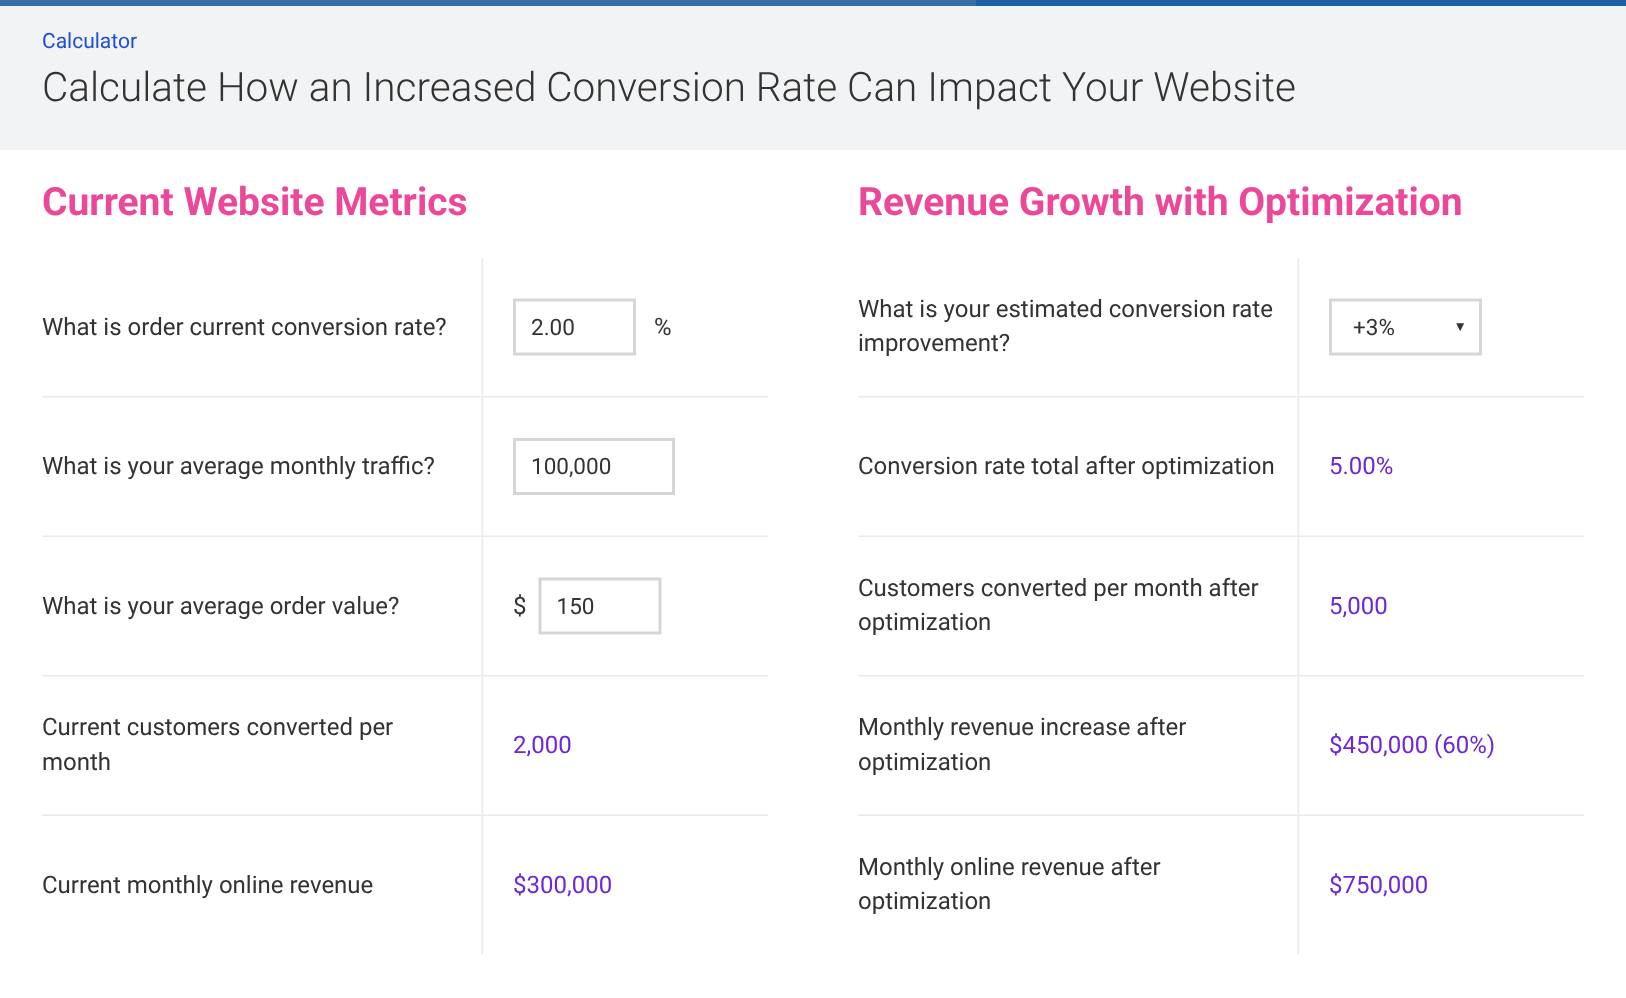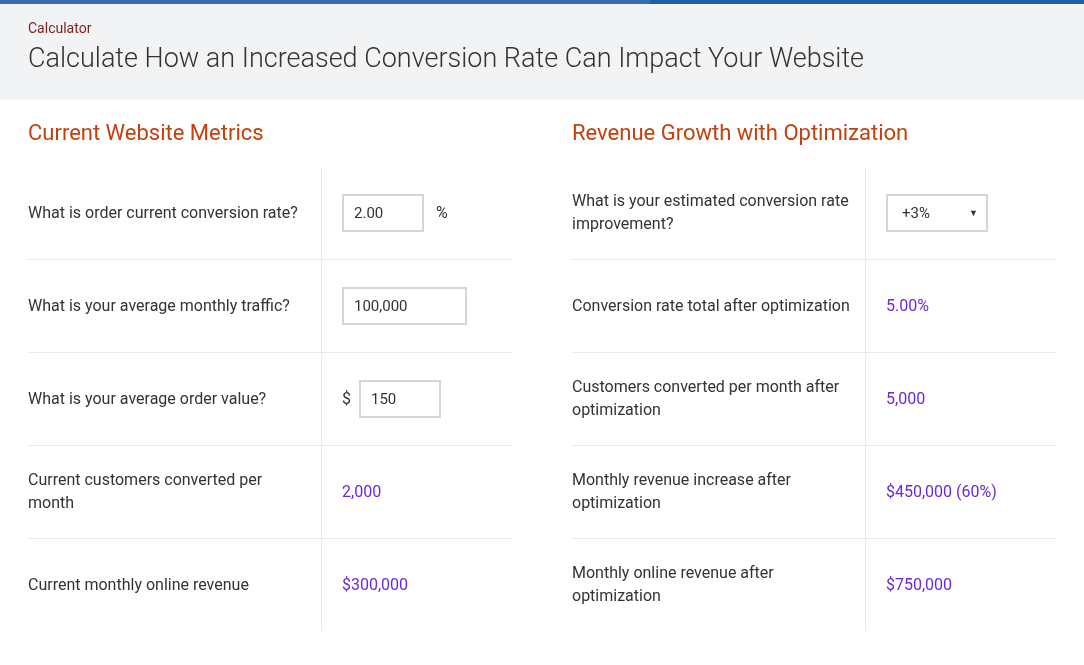--- a/index.html
+++ b/index.html
@@ -15,43 +15,43 @@
     }
     .top-bar {
       height: 4px;
       background: linear-gradient(to right, #3a6da8 0%, #3a6da8 60%, #1e5fa8 60%, #1e5fa8 100%);
     }
     .header {
       background: #f2f3f4;
       padding: 16px 28px 24px;
     }
     .breadcrumb {
-      color: #7f1d1d;
+      color: #1d4ed8;
       font-size: 14px;
       margin-bottom: 6px;
       font-weight: 400;
     }
     .title {
       color: #333333;
       font-size: 27px;
       font-weight: 300;
       line-height: 1.25;
     }
     .content {
       display: flex;
       padding: 20px 28px;
       gap: 60px;
     }
     .column {
       flex: 1;
     }
     .section-heading {
-      font-size: 22px;
-      font-weight: 400;
-      color: #c2410c;
+      font-size: 26px;
+      font-weight: 700;
+      color: #ec4899;
       margin-bottom: 22px;
     }
     .row {
       display: flex;
       align-items: center;
       min-height: 92px;
       border-bottom: 1px solid #eaeaea;
     }
     .row:last-child {
       border-bottom: none;
@@ -79,21 +79,21 @@
     .input-box {
       border: 2px solid #d6d6d6;
       background: #ffffff;
       padding: 8px 10px;
       font-size: 15px;
       color: #333333;
       width: 82px;
       font-family: inherit;
     }
     .input-wide {
-      width: 125px;
+      width: 108px;
     }
     .suffix {
       font-size: 16px;
       color: #333333;
       margin-left: 6px;
     }
     .prefix {
       font-size: 16px;
       color: #333333;
       margin-right: 2px;

